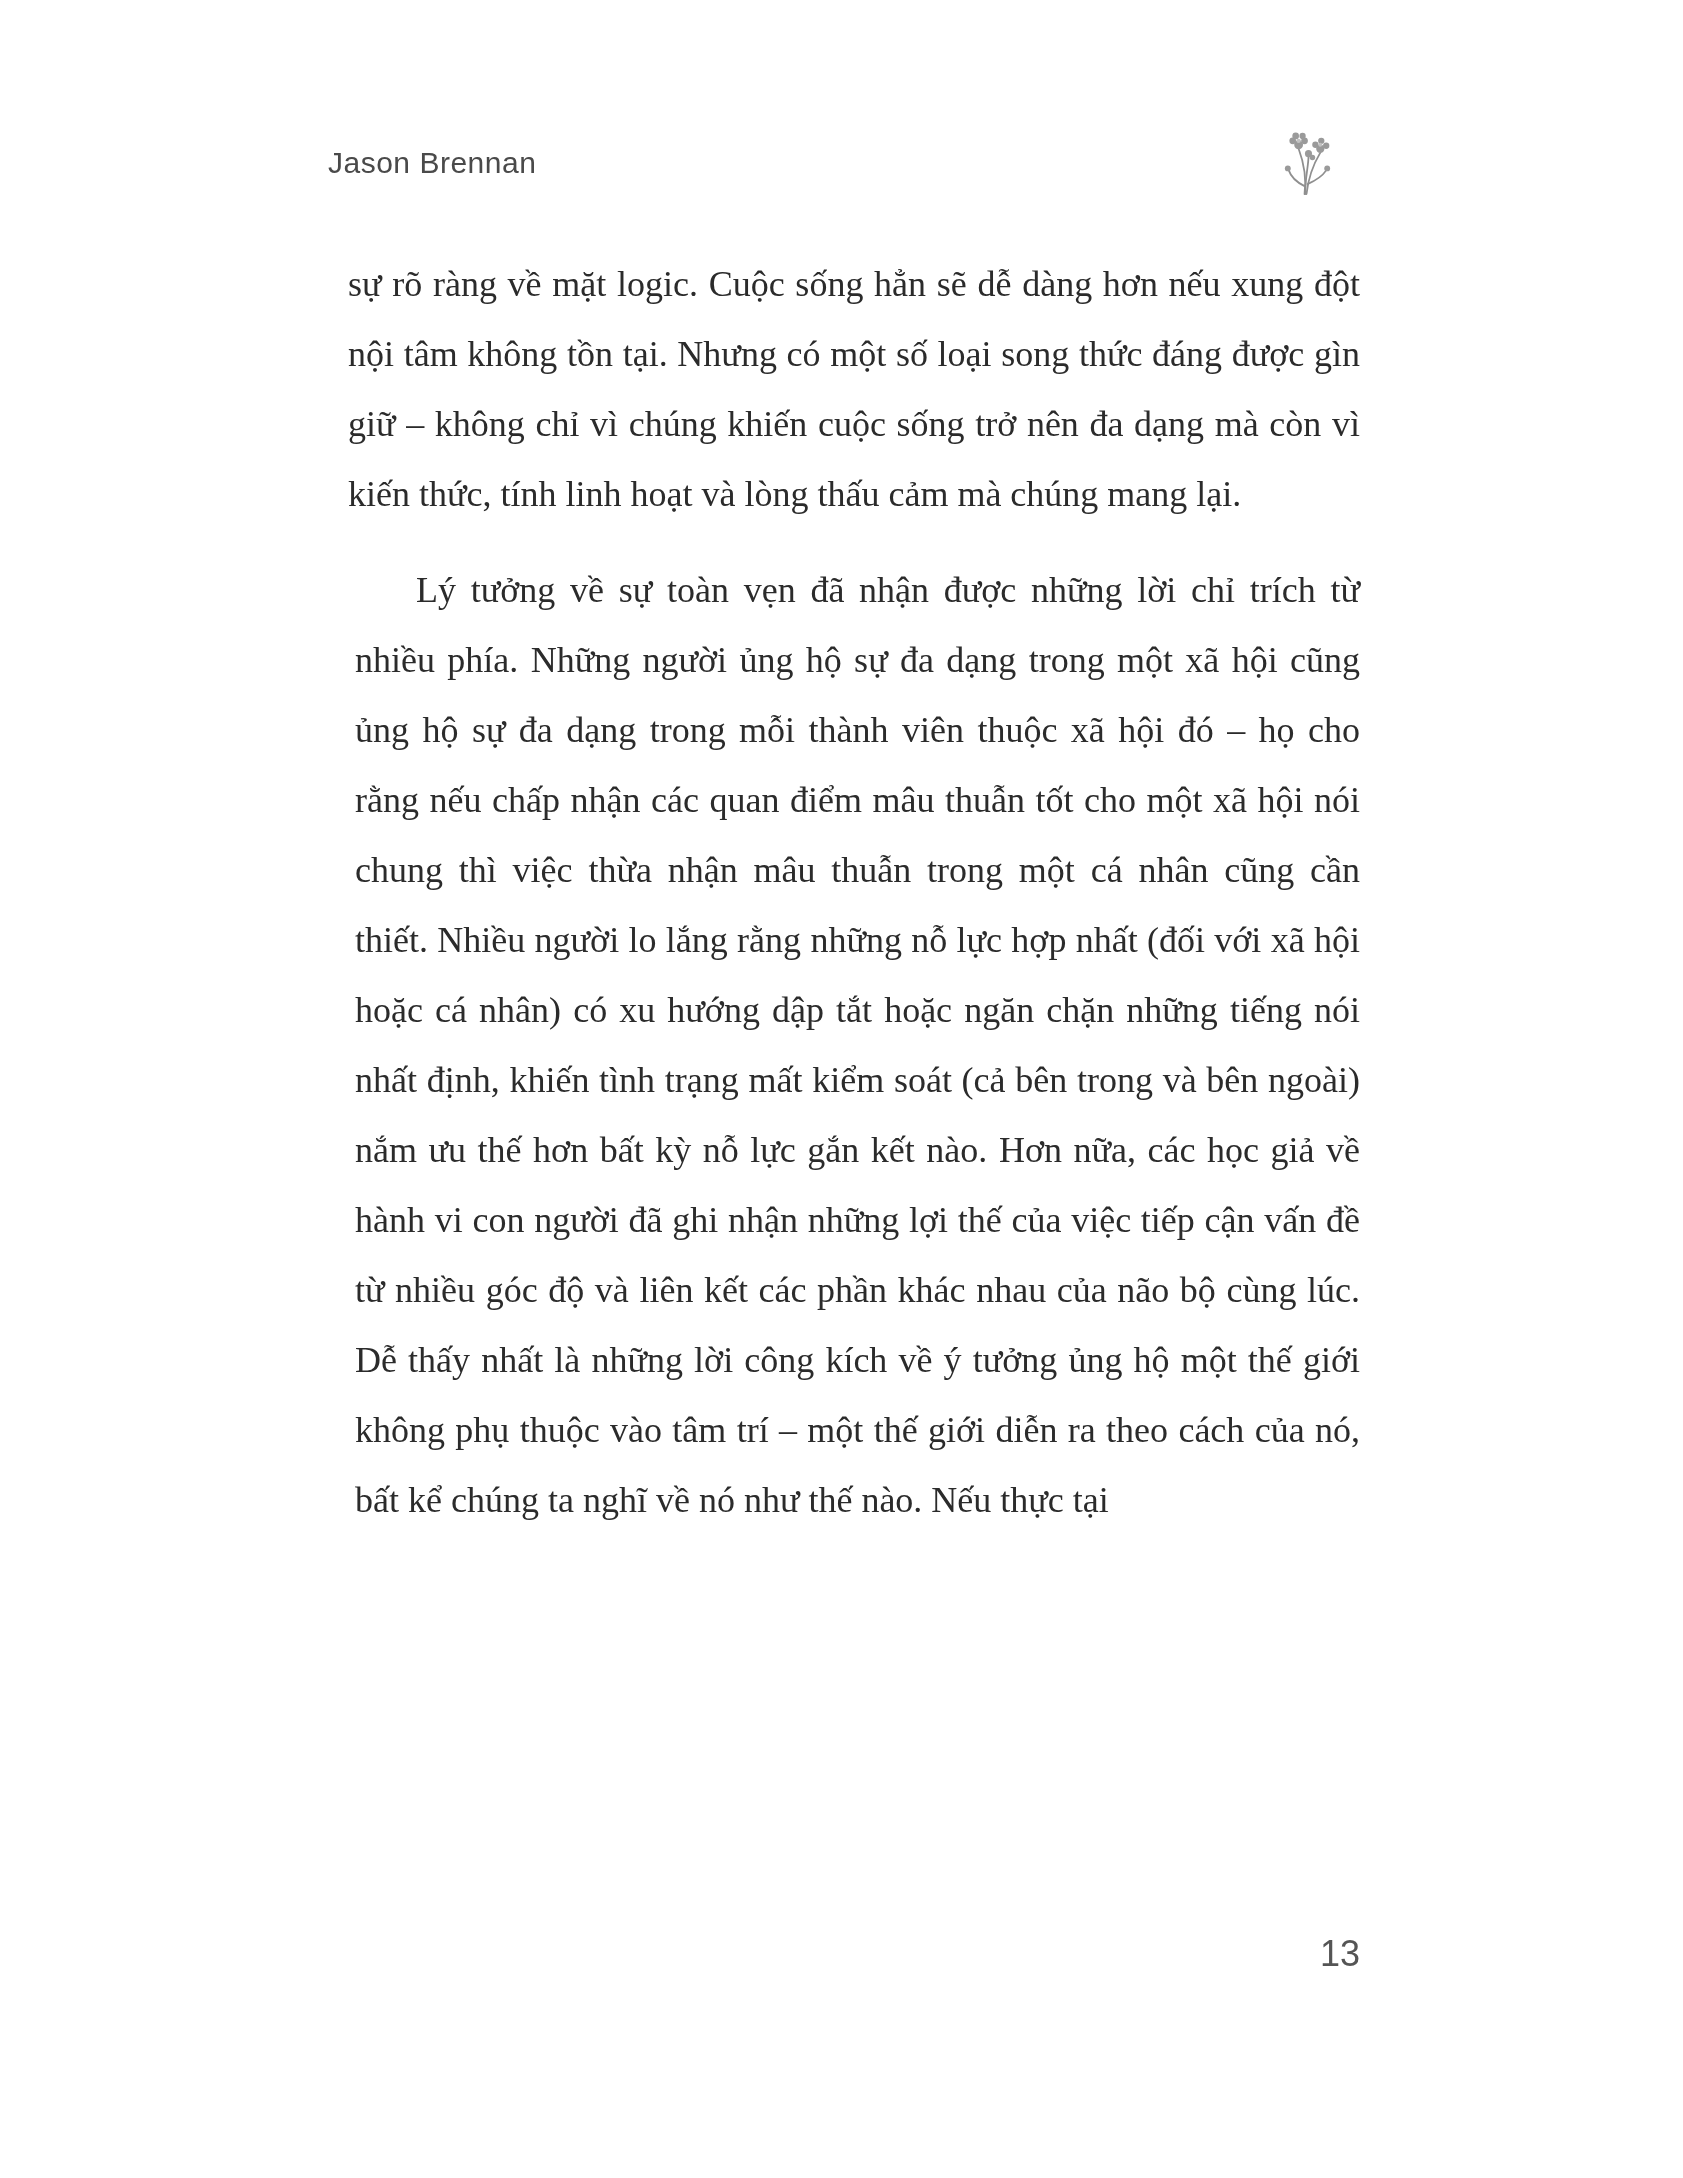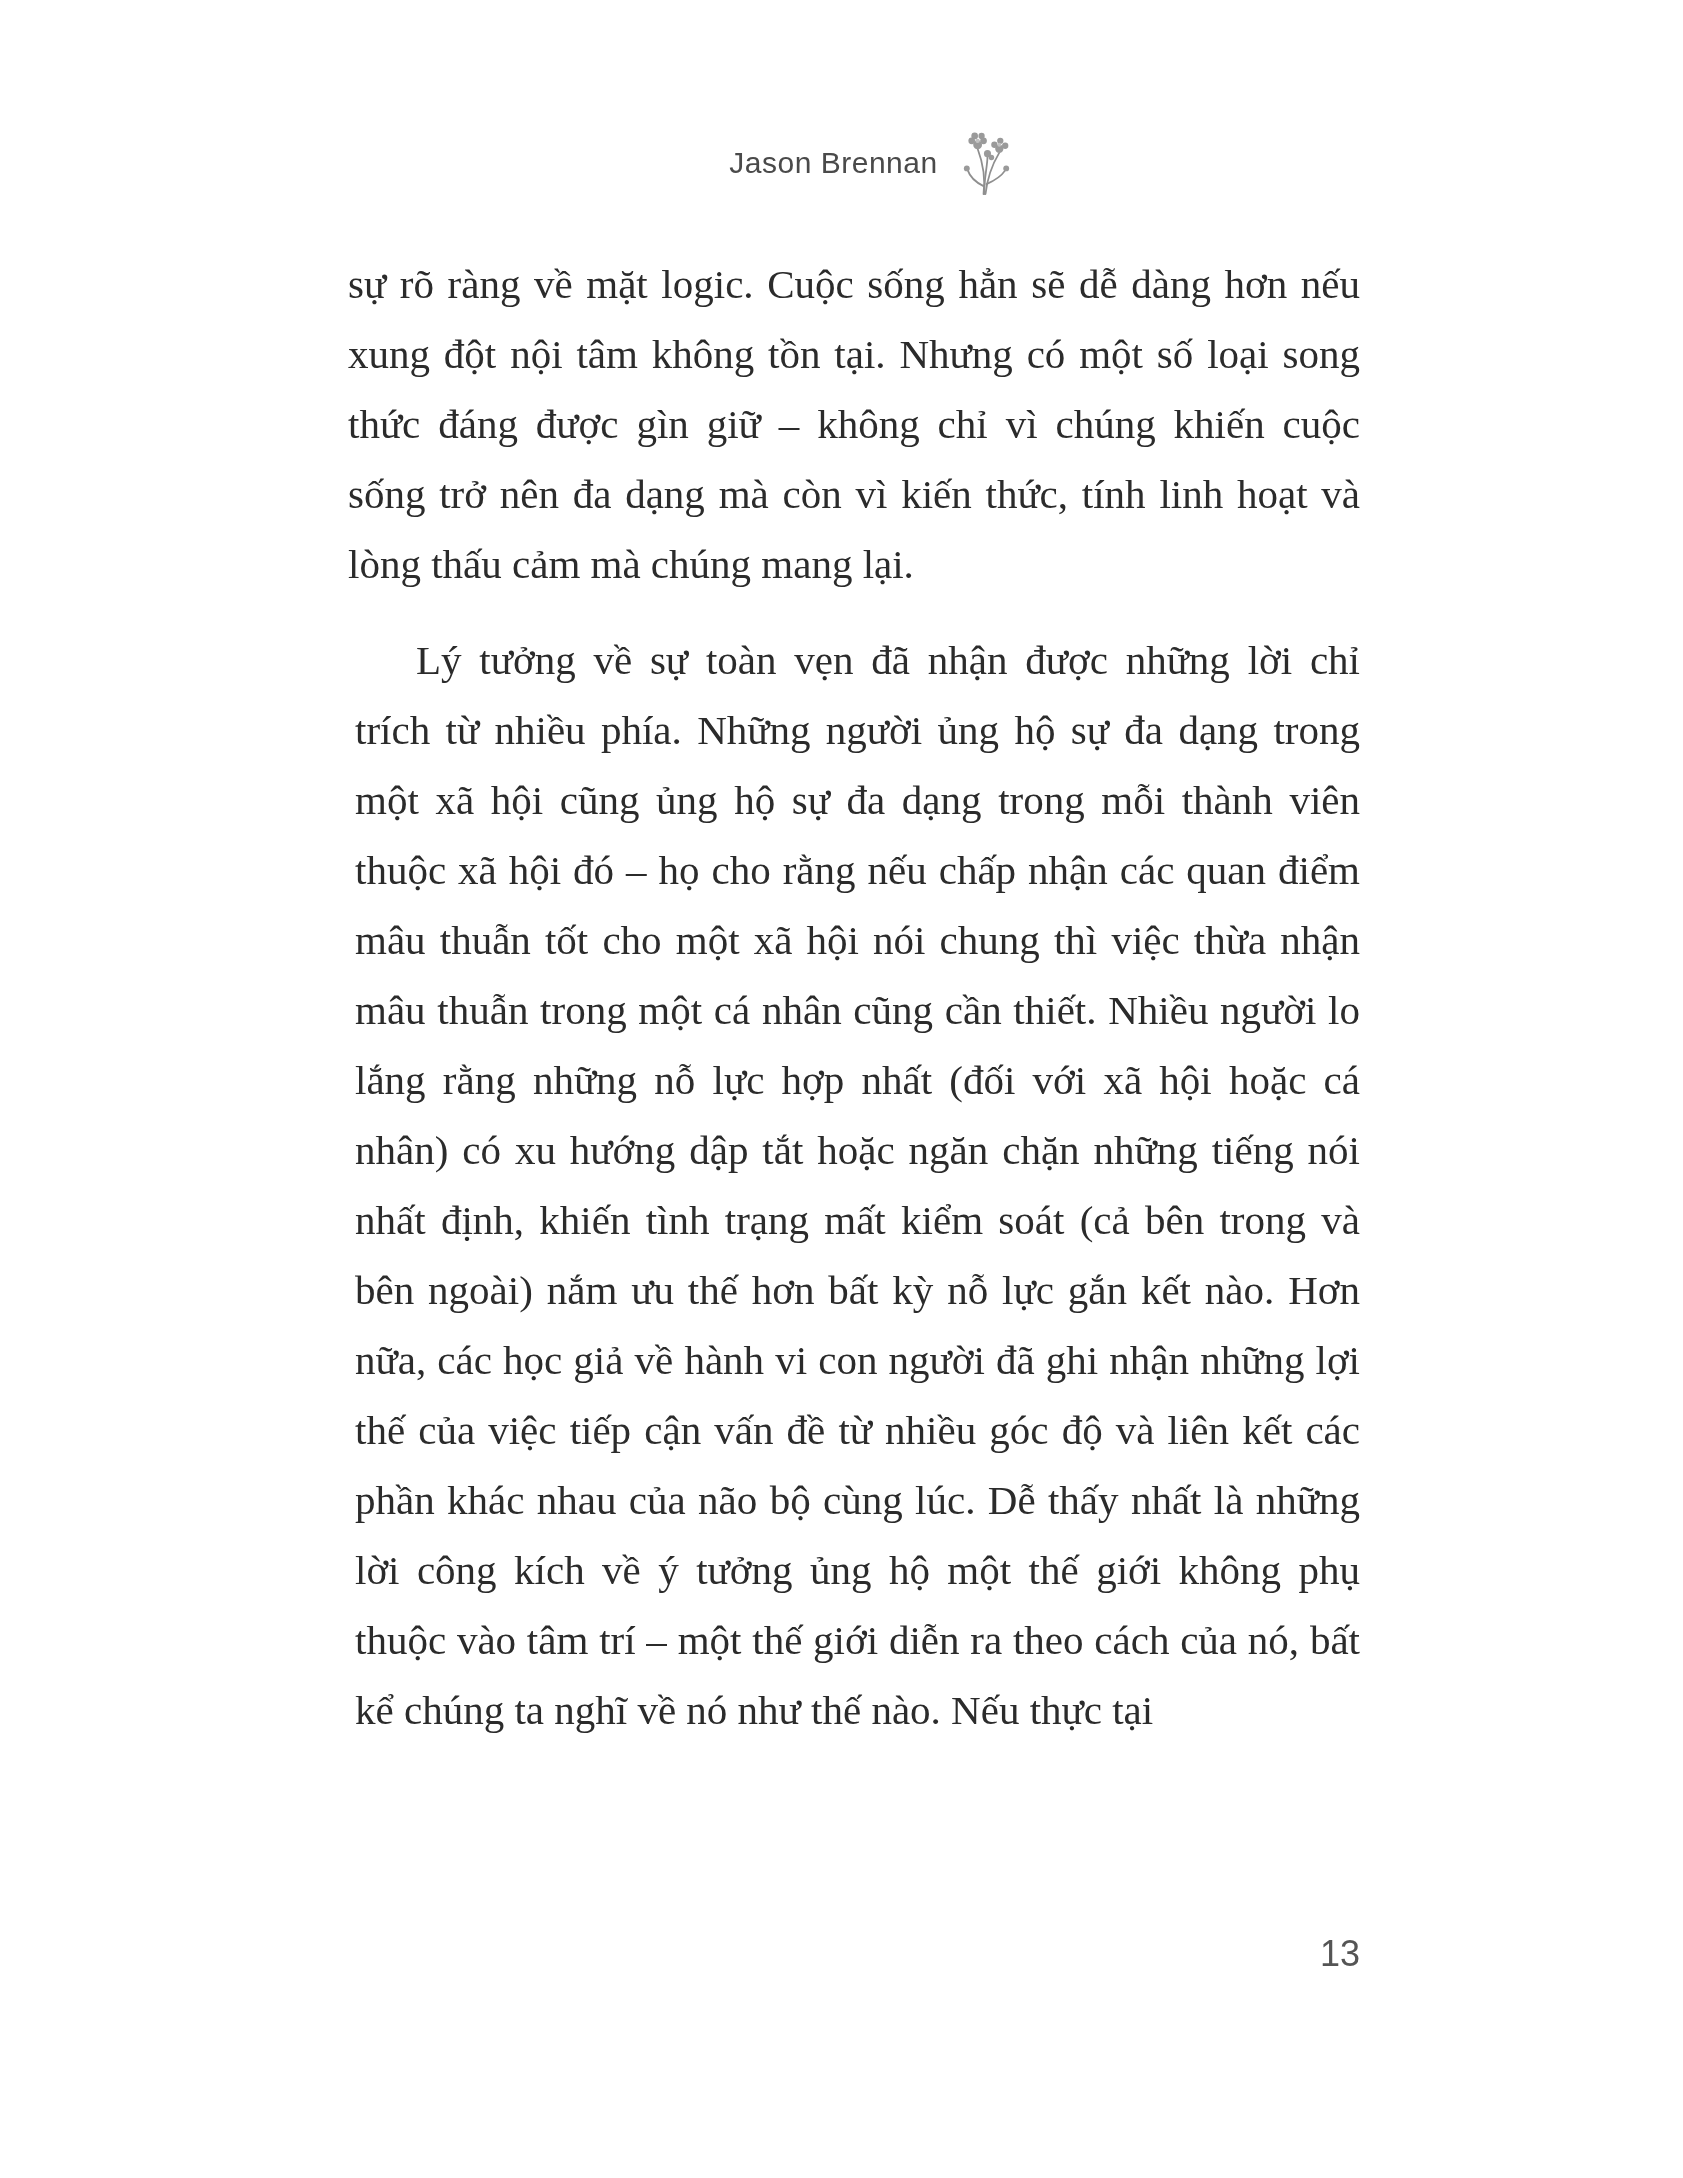--- a/index.html
+++ b/index.html
@@ -11,45 +11,45 @@
     position: relative;
     width: 1683px;
     height: 2178px;
     background: #ffffff;
     overflow: hidden;
     font-family: "Liberation Serif", "DejaVu Serif", serif;
   }
   .page-header {
     position: absolute;
     top: 127px;
-    left: 368px;
+    left: 328px;
     width: 1012px;
     display: flex;
-    justify-content: center;
+    justify-content: space-between;
     align-items: center;
     gap: 16px;
   }
   .author {
     font-family: "Liberation Sans", sans-serif;
     font-size: 30px;
     letter-spacing: 0.5px;
     color: #4a4a4a;
   }
   .ornament {
     display: inline-flex;
     width: 65px;
     height: 71px;
   }
   .body-text {
     position: absolute;
     top: 249px;
     left: 348px;
     width: 1012px;
     color: #2b2b2b;
-    font-size: 41px;
+    font-size: 36px;
     line-height: 70px;
     text-align: justify;
   }
   .para {
     margin: 0;
     padding: 0;
   }
   .para.indented {
     margin-top: 26px;
     text-indent: 61px;

